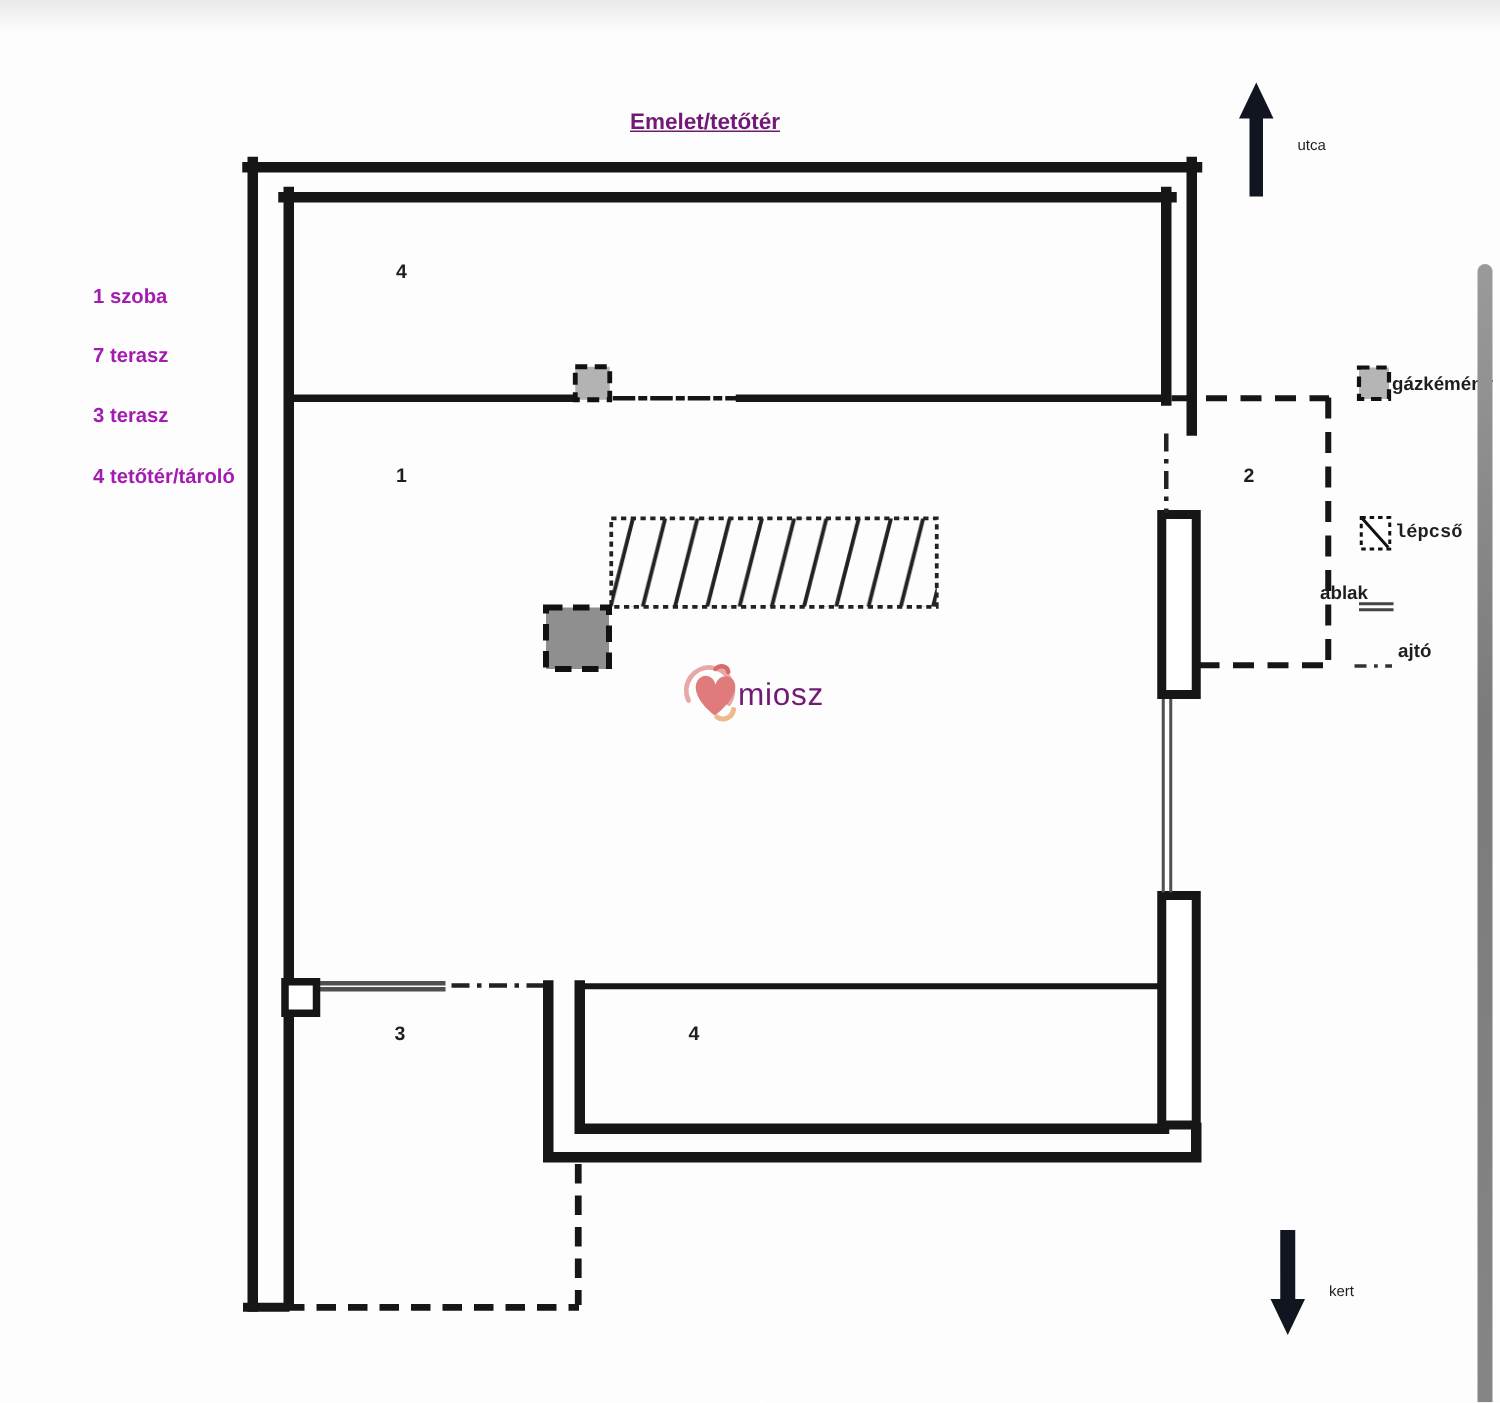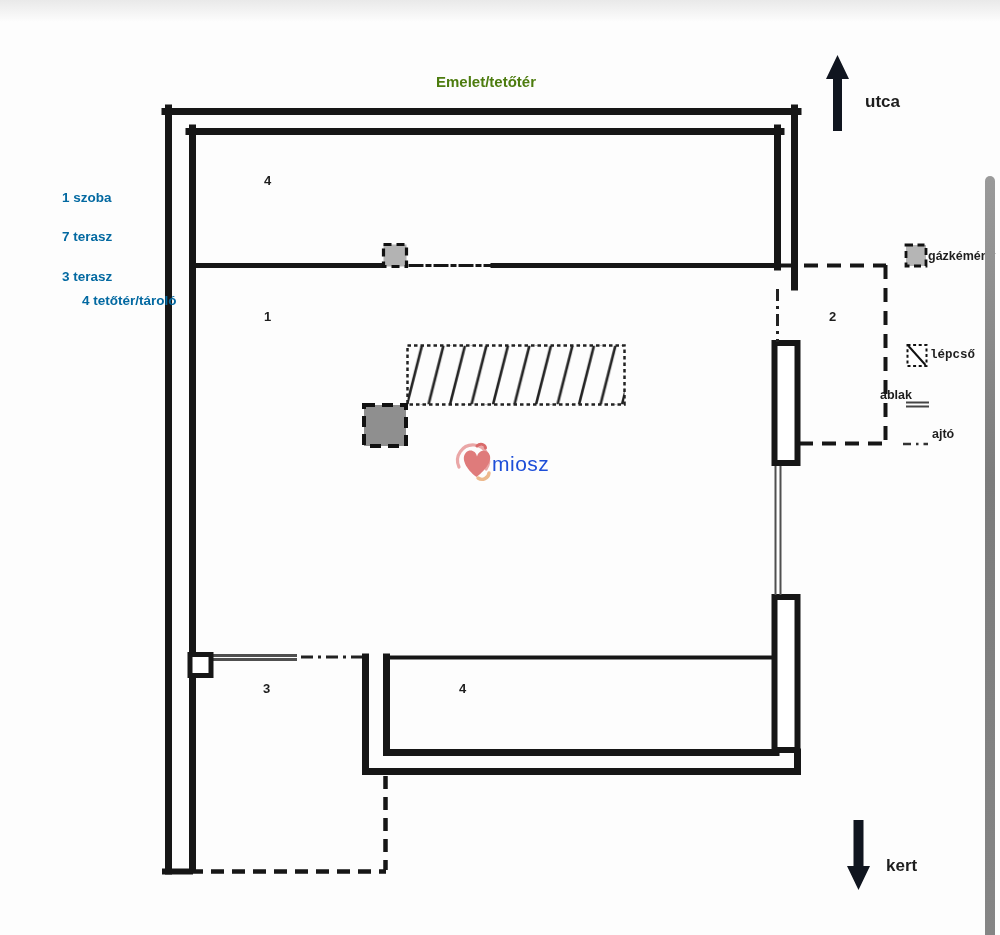--- a/index.html
+++ b/index.html
@@ -7,27 +7,27 @@
     position:relative;width:1000px;height:935px;overflow:hidden;
     background:#fdfdfd;
     font-family:"Liberation Sans", sans-serif;
     color:#222;
   }
   .top-fade{
     position:absolute;left:0;top:0;width:1000px;height:22px;
     background:linear-gradient(#e9e9e9,#fdfdfd);
   }
   .abs{position:absolute;white-space:nowrap;}
-  .title{left:436px;top:73px;font-size:15px;font-weight:700;color:#4d7c0f;}
-  .key-item{left:62px;font-size:13.5px;font-weight:700;color:#0369a1;}
+  .title{left:420px;top:73px;font-size:15px;font-weight:700;color:#701a75;text-decoration:underline;}
+  .key-item{left:62px;font-size:13.5px;font-weight:700;color:#a21caf;}
   .room-num{font-size:13px;font-weight:700;color:#1e1e1e;}
-  .dir-label{font-size:17px;font-weight:700;color:#1e1e1e;}
+  .dir-label{font-size:10px;font-weight:400;color:#1e1e1e;}
   .leg-label{font-size:12.5px;font-weight:700;color:#1e1e1e;}
   .wm-text{left:492px;top:452px;font-size:21px;font-weight:500;
-    color:#1d4ed8;letter-spacing:0.5px;}
+    color:#701a75;letter-spacing:0.5px;}
   svg{position:absolute;left:0;top:0;}
   .scrollbar{
     position:absolute;left:985px;top:176px;width:10px;height:759px;
     background:linear-gradient(180deg,#9a9a9a,#7b7b7b 40%,#858585);
     border-radius:5px 5px 0 0;
   }
 </style>
 </head>
 <body>
 
@@ -117,21 +117,21 @@
       <path d="M477,446 C480,443 485,444 485.5,448" stroke="#d96a6a" stroke-width="3" fill="none" stroke-linecap="round"></path>
       <path d="M478,478 A7,7 0 0 0 489,473" stroke="#edb98d" stroke-width="3.4" fill="none" stroke-linecap="round"></path>
     </g>
   </svg>
 
   <div class="abs title">Emelet/tetőtér</div>
 
   <div class="abs key-item" style="top:190px;">1 szoba</div>
   <div class="abs key-item" style="top:229px;">7 terasz</div>
   <div class="abs key-item" style="top:269px;">3 terasz</div>
-  <div class="abs key-item" style="top:293px;margin-left:20px;">4 tetőtér/tároló</div>
+  <div class="abs key-item" style="top:310px;">4 tetőtér/tároló</div>
 
   <div class="abs room-num" style="left:264px;top:173px;">4</div>
   <div class="abs room-num" style="left:264px;top:309px;">1</div>
   <div class="abs room-num" style="left:829px;top:309px;">2</div>
   <div class="abs room-num" style="left:263px;top:681px;">3</div>
   <div class="abs room-num" style="left:459px;top:681px;">4</div>
 
   <div class="abs dir-label" style="left:865px;top:92px;">utca</div>
   <div class="abs dir-label" style="left:886px;top:856px;">kert</div>
 

